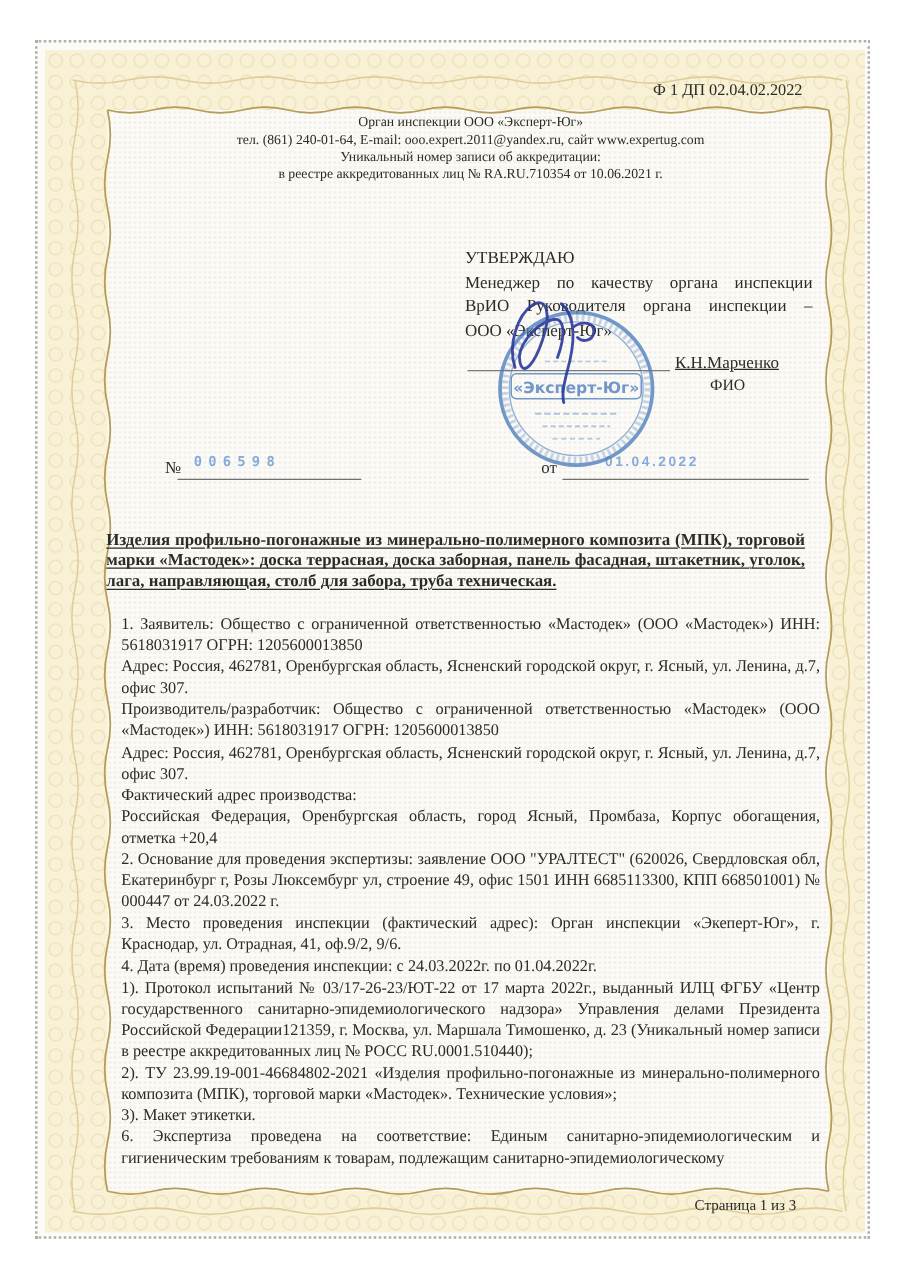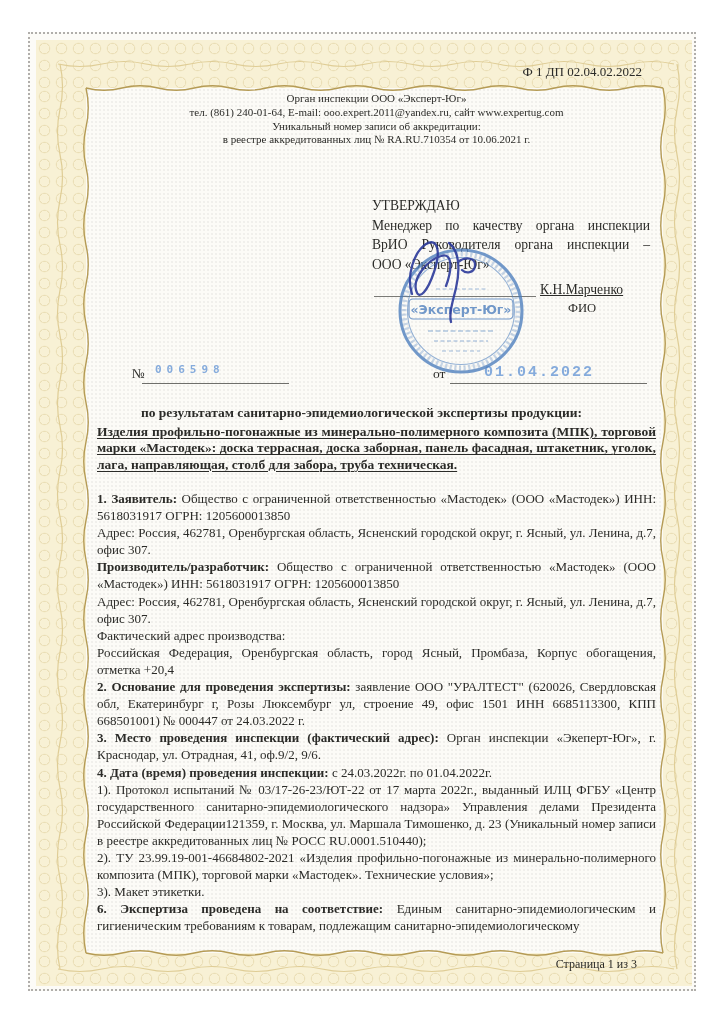--- a/index.html
+++ b/index.html
@@ -31,28 +31,28 @@
   .sig-underline{position:absolute;left:2px;top:22px;width:162px;border-bottom:1px solid #7a7a76;}
   .signer-name{position:absolute;left:168px;top:6px;text-decoration:underline;}
   .signer-label{position:absolute;left:196px;top:25px;font-size:12.6px;}
 
   .doc-title{position:absolute;left:97px;top:337px;width:559px;text-align:center;font-weight:700;font-size:14px;transform:translateX(-18px);letter-spacing:.3px;}
   .num-label{position:absolute;left:132px;top:366px;font-size:13.5px;}
   .num-underline{position:absolute;left:142px;top:364px;width:147px;height:19px;border-bottom:1px solid #6f6f6b;}
   .num-stamp{position:absolute;left:155px;top:363px;font-family:"DejaVu Sans Mono",monospace;font-weight:700;font-size:11px;letter-spacing:5px;color:#85abdc;}
   .date-label{position:absolute;left:433px;top:366px;font-size:13.5px;}
   .date-underline{position:absolute;left:450px;top:364px;width:197px;height:19px;border-bottom:1px solid #6f6f6b;}
-  .date-stamp{position:absolute;left:484px;top:364px;font-family:Liberation Mono, monospace;font-weight:700;font-size:15px;letter-spacing:2px;color:#85abdc;white-space:nowrap;}
+  .date-stamp{position:absolute;left:484px;top:364px;font-family:Liberation Sans, sans-serif;font-weight:700;font-size:11px;letter-spacing:2px;color:#85abdc;white-space:nowrap;}
 
   .doc-subtitle{position:absolute;left:97px;top:405px;width:559px;text-align:center;font-weight:700;font-size:13.5px;transform:translateX(-15px);}
-  .doc-subject{position:absolute;left:97px;top:424px;width:559px;font-weight:700;font-size:13.5px;line-height:16.4px;text-align:justify;text-decoration:underline;text-decoration-thickness:1.3px;text-underline-offset:2px;}
+  .doc-subject{position:absolute;left:85px;top:424px;width:559px;font-weight:700;font-size:13.5px;line-height:16.4px;text-align:justify;text-decoration:underline;text-decoration-thickness:1.3px;text-underline-offset:2px;}
 
   .body-text{position:absolute;left:97px;top:490px;width:559px;font-size:13px;line-height:17.1px;}
   .body-text p{margin:0;text-align:justify;}
-  .body-text .b{font-weight:700;}
+  .body-text .b{font-weight:400;}
 
   .page-footer{position:absolute;top:957px;right:67px;font-size:12px;z-index:4;}
 
   
   #overlay{position:absolute;inset:0;z-index:5;pointer-events:none;}
   .stamp-text{font-family:"DejaVu Sans","Liberation Sans",sans-serif;font-size:12.5px;font-weight:700;}
 </style>
 </head>
 <body>
 
@@ -98,21 +98,20 @@
     </div>
 
 
     <span class="num-label">№</span>
     <div class="num-underline"></div>
     <span class="num-stamp">006598</span>
     <span class="date-label">от</span>
     <div class="date-underline"></div>
     <span class="date-stamp">01.04.2022</span>
 
-    <div class="doc-subtitle">по результатам санитарно-эпидемиологической экспертизы продукции:</div>
     <div class="doc-subject">Изделия профильно-погонажные из минерально-полимерного композита (МПК), торговой марки «Мастодек»: доска террасная, доска заборная, панель фасадная, штакетник, уголок, лага, направляющая, столб для забора, труба техническая.</div>
 
     <div class="body-text">
         <p><span class="b">1. Заявитель:</span><span> Общество с ограниченной ответственностью «Мастодек» (ООО «Мастодек») ИНН: 5618031917 ОГРН: 1205600013850</span></p>
         <p><span>Адрес: Россия, 462781, Оренбургская область, Ясненский городской округ, г. Ясный, ул. Ленина, д.7, офис 307.</span></p>
         <p><span class="b">Производитель/разработчик:</span><span> Общество с ограниченной ответственностью «Мастодек» (ООО «Мастодек») ИНН: 5618031917 ОГРН: 1205600013850</span></p>
         <p><span>Адрес: Россия, 462781, Оренбургская область, Ясненский городской округ, г. Ясный, ул. Ленина, д.7, офис 307.</span></p>
         <p><span>Фактический адрес производства:</span></p>
         <p><span>Российская Федерация, Оренбургская область, город Ясный, Промбаза, Корпус обогащения, отметка +20,4</span></p>
         <p><span class="b">2. Основание для проведения экспертизы:</span><span> заявление ООО "УРАЛТЕСТ" (620026, Свердловская обл, Екатеринбург г, Розы Люксембург ул, строение 49, офис 1501 ИНН 6685113300, КПП 668501001) № 000447 от 24.03.2022 г.</span></p>

